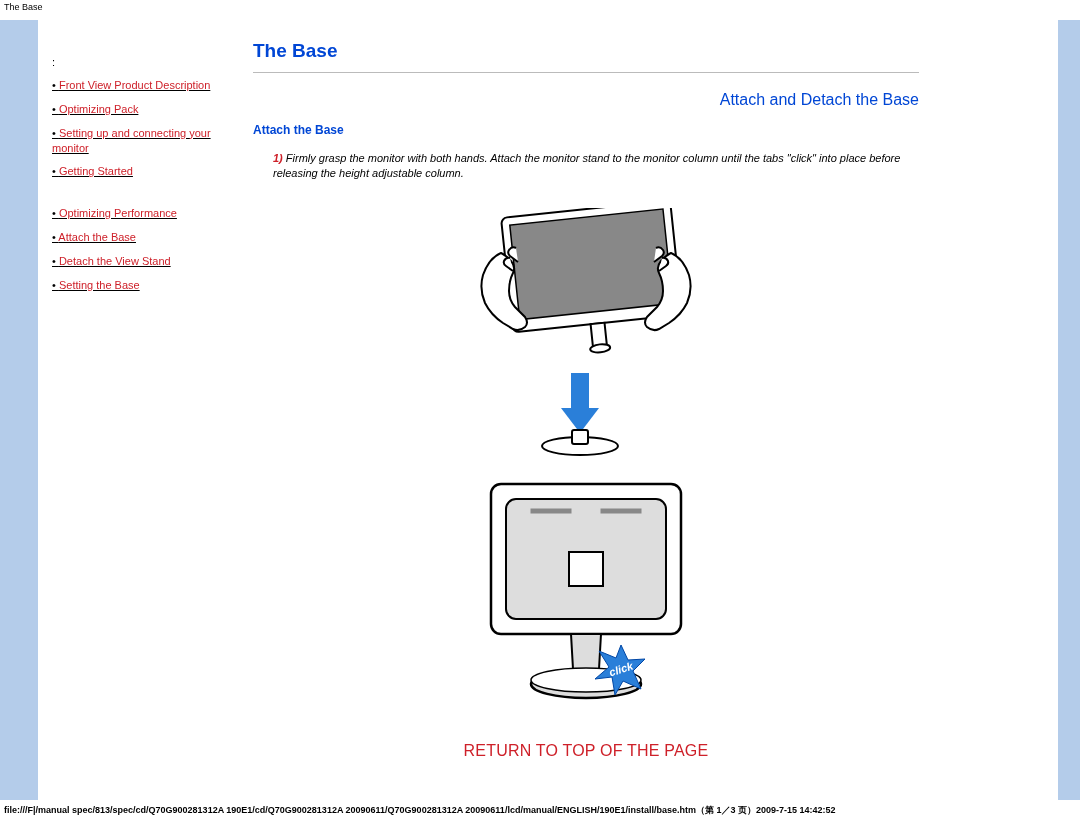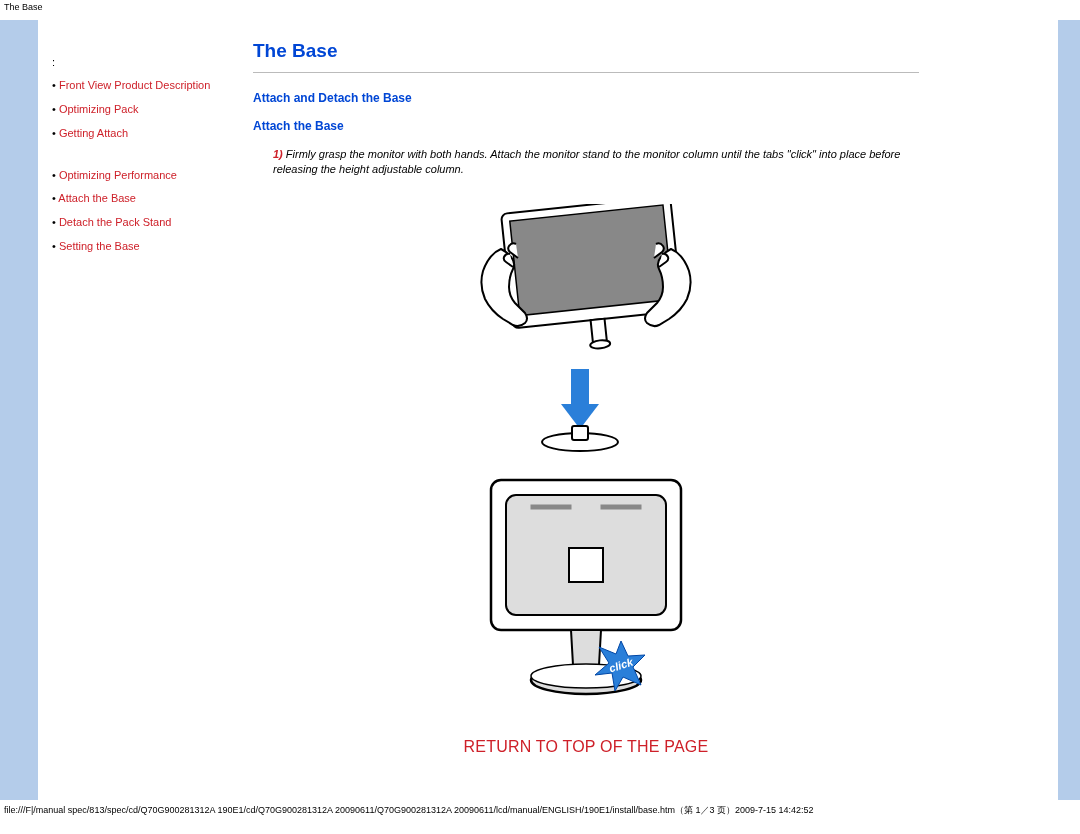--- a/index.html
+++ b/index.html
@@ -25,20 +25,21 @@
     min-height: 780px;
   }
   .sidebar {
     width: 205px;
     padding: 36px 10px 10px 14px;
   }
   .sidebar .nav-list {
     list-style: none;
     padding: 0;
     margin: 0;
+    text-decoration: underline;
   }
   .sidebar .nav-list li {
     margin-bottom: 9px;
     line-height: 1.35;
   }
   .sidebar .nav-list li a,
   .sidebar .nav-list li span.link-like {
     color: #ce2029;
     text-decoration: none;
   }
@@ -59,23 +60,24 @@
     font-size: 19px;
     font-weight: bold;
     margin: 10px 0 6px 0;
   }
   .hr {
     border-top: 1px solid #bbb;
     margin: 10px 0 18px 0;
   }
   .sec-h2 {
     color: #0046d5;
-    font-size: 12px;
-    font-weight: bold;
+    font-size: 16px;
+    font-weight: normal;
     margin: 0 0 14px 0;
+    text-align: right;
   }
   .sec-h3 {
     color: #0046d5;
     font-size: 12px;
     font-weight: bold;
     margin: 0 0 14px 0;
   }
   .instr {
     margin: 0 0 20px 20px;
     line-height: 1.4;
@@ -106,40 +108,42 @@
     background: #b4ccea;
     min-height: 780px;
     margin-left: auto;
   }
   .footer {
     font-size: 9px;
     padding: 4px 4px 6px 4px;
     color: #000;
     white-space: nowrap;
     overflow: hidden;
+    font-weight: bold;
   }
 </style>
 </head>
 <body>
 
 <div class="top-title">The Base</div>
 
 <div class="page-wrap">
 
   <div class="left-strip"></div>
 
   <nav class="sidebar">
     <div class="top-colon">:</div>
     <ul class="nav-list">
       <li><span class="bullet">• </span><a href="#" class="link-like">Front View Product Description</a></li>
       <li><span class="bullet">• </span><a href="#" class="link-like">Optimizing Pack</a></li>
-      <li><span class="bullet">• </span><a href="#" class="link-like">Getting Attach</a></li>
+      <li><span class="bullet">• </span><a href="#" class="link-like">Setting up and connecting your monitor</a></li>
+      <li><span class="bullet">• </span><a href="#" class="link-like">Getting Started</a></li>
       <li style="margin-top:27px"><span class="bullet">• </span><a href="#" class="link-like">Optimizing Performance</a></li>
       <li><span class="bullet">• </span><a href="#" class="link-like">Attach the Base</a></li>
-      <li><span class="bullet">• </span><a href="#" class="link-like">Detach the Pack Stand</a></li>
+      <li><span class="bullet">• </span><a href="#" class="link-like">Detach the View Stand</a></li>
       <li><span class="bullet">• </span><a href="#" class="link-like">Setting the Base</a></li>
     </ul>
   </nav>
 
   <main class="main">
     <h1>The Base</h1>
     <div class="hr"></div>
 
     <div class="sec-h2">Attach and Detach the Base</div>
     <div class="sec-h3">Attach the Base</div>

